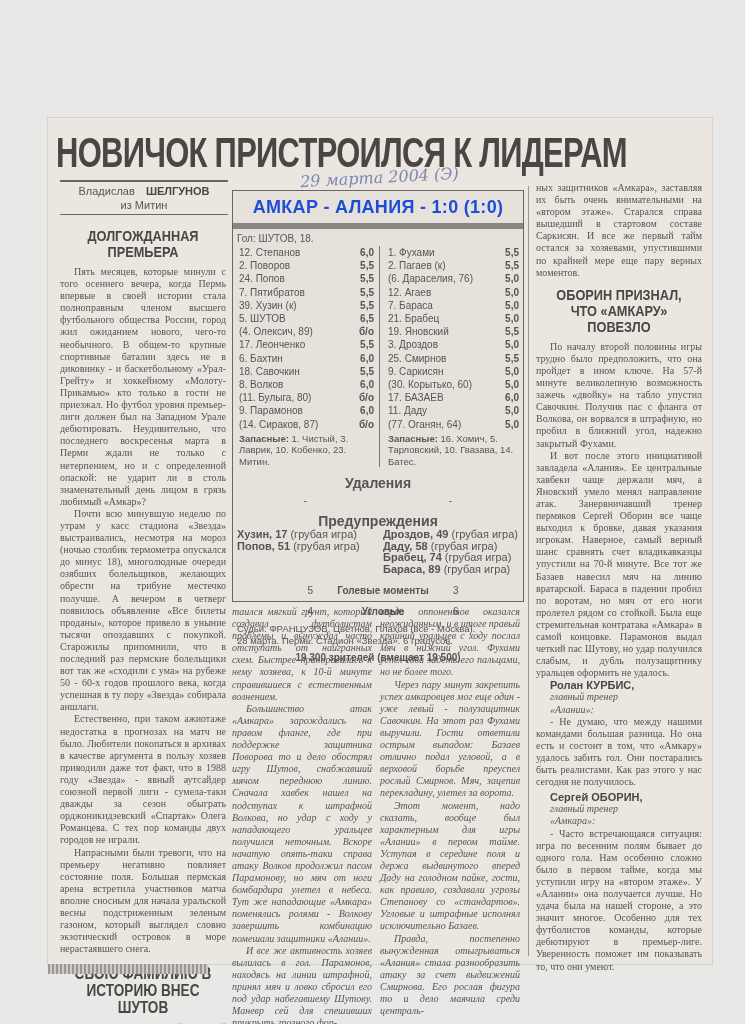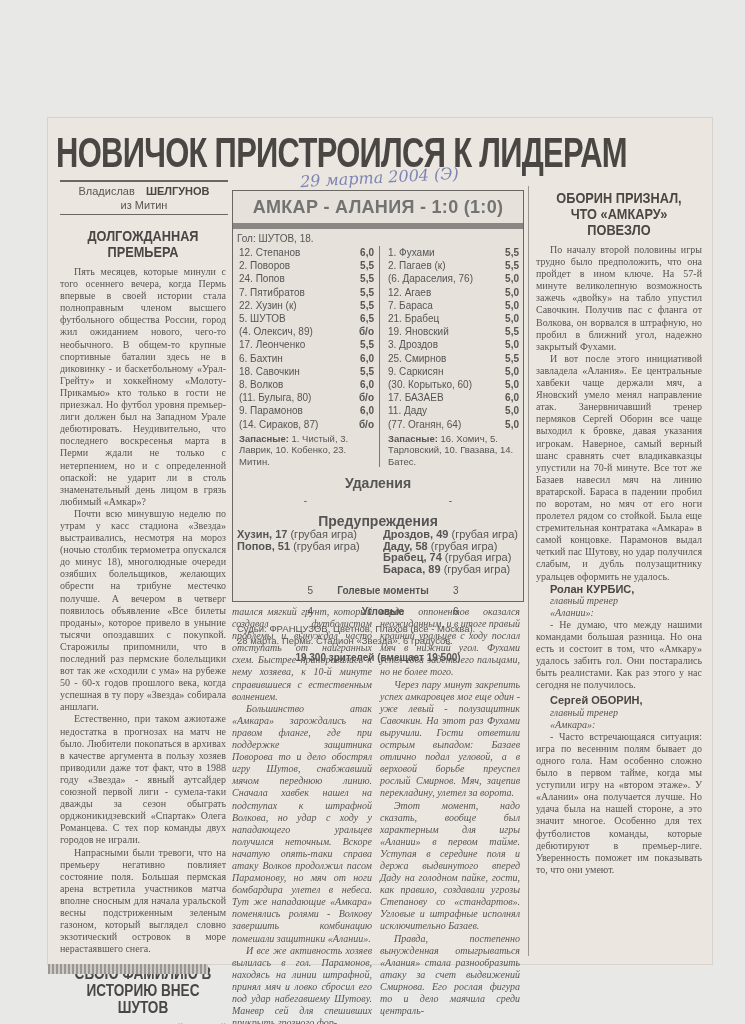--- a/index.html
+++ b/index.html
@@ -11,21 +11,21 @@
   .rule{position:absolute;height:2px;background:#6a6664;}
   .byline{position:absolute;left:60px;top:184px;width:168px;text-align:center;font-family:"Liberation Sans",sans-serif;font-size:11px;color:#5a5654;line-height:14px;}
   .byline b{font-weight:bold;color:#4a4644;padding-left:8px;}
   .col{position:absolute;font-size:10px;line-height:12.1px;text-align:justify;color:#555;}
   .col p{margin:0;text-indent:14px;}
   .col .noind{text-indent:0;}
   .sub{font-family:"Liberation Sans",sans-serif;font-weight:bold;text-align:center;color:#4a4644;font-size:15px;line-height:16px;margin:6px 0 6px;transform:scaleX(0.85);}
   .quote-name{font-family:"Liberation Sans",sans-serif;font-weight:bold;font-size:11px;text-indent:0;color:#4a4644;}
   .quote-role{font-style:italic;text-indent:0;}
   .box{position:absolute;left:232px;top:190px;width:290px;height:410px;border:1.5px solid #6a6664;background:#e7e1db;font-family:"Liberation Sans",sans-serif;color:#555;}
-  .box-title{height:32px;line-height:32px;text-align:center;font-weight:bold;font-size:18px;color:#737373;letter-spacing:0.3px;}
+  .box-title{height:32px;line-height:32px;text-align:center;font-weight:bold;font-size:18px;color:#1d4ed8;letter-spacing:0.3px;}
   .box-bar{height:6px;background:#8a8684;margin:0 0 2px;}
   .goal{font-size:10px;padding:2px 4px;}
   .teams{display:flex;position:relative;}
   .teams .divider{position:absolute;left:146px;top:0;bottom:0;width:1px;background:#777;}
   .team{width:145px;padding:0 4px 0 6px;font-size:10px;line-height:13.2px;box-sizing:border-box;}
   .team:nth-child(3){padding-left:10px;}
   .row{display:flex;justify-content:space-between;text-align:right;}
   .row .n{white-space:nowrap;}
   .row .g{font-weight:bold;}
   .subs{font-size:9.5px;line-height:11.5px;margin-top:2px;}
@@ -88,21 +88,21 @@
         </div>
         <div class="row">
           <span class="n">24. Попов</span>
           <span class="g">5,5</span>
         </div>
         <div class="row">
           <span class="n">7. Пятибратов</span>
           <span class="g">5,5</span>
         </div>
         <div class="row">
-          <span class="n">22. Хузин (к)</span>
+          <span class="n">39. Хузин (к)</span>
           <span class="g">5,5</span>
         </div>
         <div class="row">
           <span class="n">5. ШУТОВ</span>
           <span class="g">6,5</span>
         </div>
         <div class="row">
           <span class="n">(4. Олексич, 89)</span>
           <span class="g">б/о</span>
         </div>
@@ -246,20 +246,21 @@
 <div class="col" style="left:380px;top:606px;width:140px;font-style:italic;">
   <p class="noind">варда оппонентов оказался неожиданным, и в итоге правый крайний уральцев с ходу послал мяч в нижний угол. Фухами успел едва задеть его пальцами, но не более того.</p>
   <p>Через пару минут закрепить успех амкаровцев мог еще один - уже левый - полузащитник Савочкин. На этот раз Фухами выручили. Гости ответили острым выпадом: Базаев отлично подал угловой, а в верховой борьбе преуспел рослый Смирнов. Мяч, зацепив перекладину, улетел за ворота.</p>
   <p>Этот момент, надо сказать, вообще был характерным для игры «Алании» в первом тайме. Уступая в середине поля и держа выдвинутого вперед Даду на голодном пайке, гости, как правило, создавали угрозы Степанову со «стандартов». Угловые и штрафные исполнял исключительно Базаев.</p>
   <p>Правда, постепенно вынужденная отыгрываться «Алания» стала разнообразить атаку за счет выдвижений Смирнова. Его рослая фигура то и дело маячила среди централь-</p>
 </div>
 
 <div class="vrule" style="left:528px;top:186px;height:770px;"></div>
 
 <div class="col" style="left:536px;top:182px;width:166px;">
+  <p class="noind">ных защитников «Амкара», заставляя их быть очень внимательными на «втором этаже». Старался справа вышедший в стартовом составе Саркисян. И все же первый тайм остался за хозяевами, упустившими по крайней мере еще пару верных моментов.</p>
   <div class="sub" style="font-size:15px;line-height:16px;margin-top:8px;">ОБОРИН ПРИЗНАЛ, ЧТО «АМКАРУ» ПОВЕЗЛО</div>
   <p>По началу второй половины игры трудно было предположить, что она пройдет в ином ключе. На 57-й минуте великолепную возможность зажечь «двойку» на табло упустил Савочкин. Получив пас с фланга от Волкова, он ворвался в штрафную, но пробил в ближний угол, надежно закрытый Фухами.</p>
   <p>И вот после этого инициативой завладела «Алания». Ее центральные хавбеки чаще держали мяч, а Яновский умело менял направление атак. Занервничавший тренер пермяков Сергей Оборин все чаще выходил к бровке, давая указания игрокам. Наверное, самый верный шанс сравнять счет владикавказцы упустили на 70-й минуте. Все тот же Базаев навесил мяч на линию вратарской. Бараса в падении пробил по воротам, но мяч от его ноги пролетел рядом со стойкой. Была еще стремительная контратака «Амкара» в самой концовке. Парамонов выдал четкий пас Шутову, но удар получился слабым, и дубль полузащитнику уральцев оформить не удалось.</p>
   <p class="quote-name">Ролан КУРБИС,</p>
   <p class="quote-role">главный тренер</p>
   <p class="quote-role">«Алании»:</p>
   <p>- Не думаю, что между нашими командами большая разница. Но она есть и состоит в том, что «Амкару» удалось забить гол. Они постарались быть реалистами. Как раз этого у нас сегодня не получилось.</p>
   <p class="quote-name" style="margin-top:3px;">Сергей ОБОРИН,</p>
   <p class="quote-role">главный тренер</p>
   <p class="quote-role">«Амкара»:</p>

